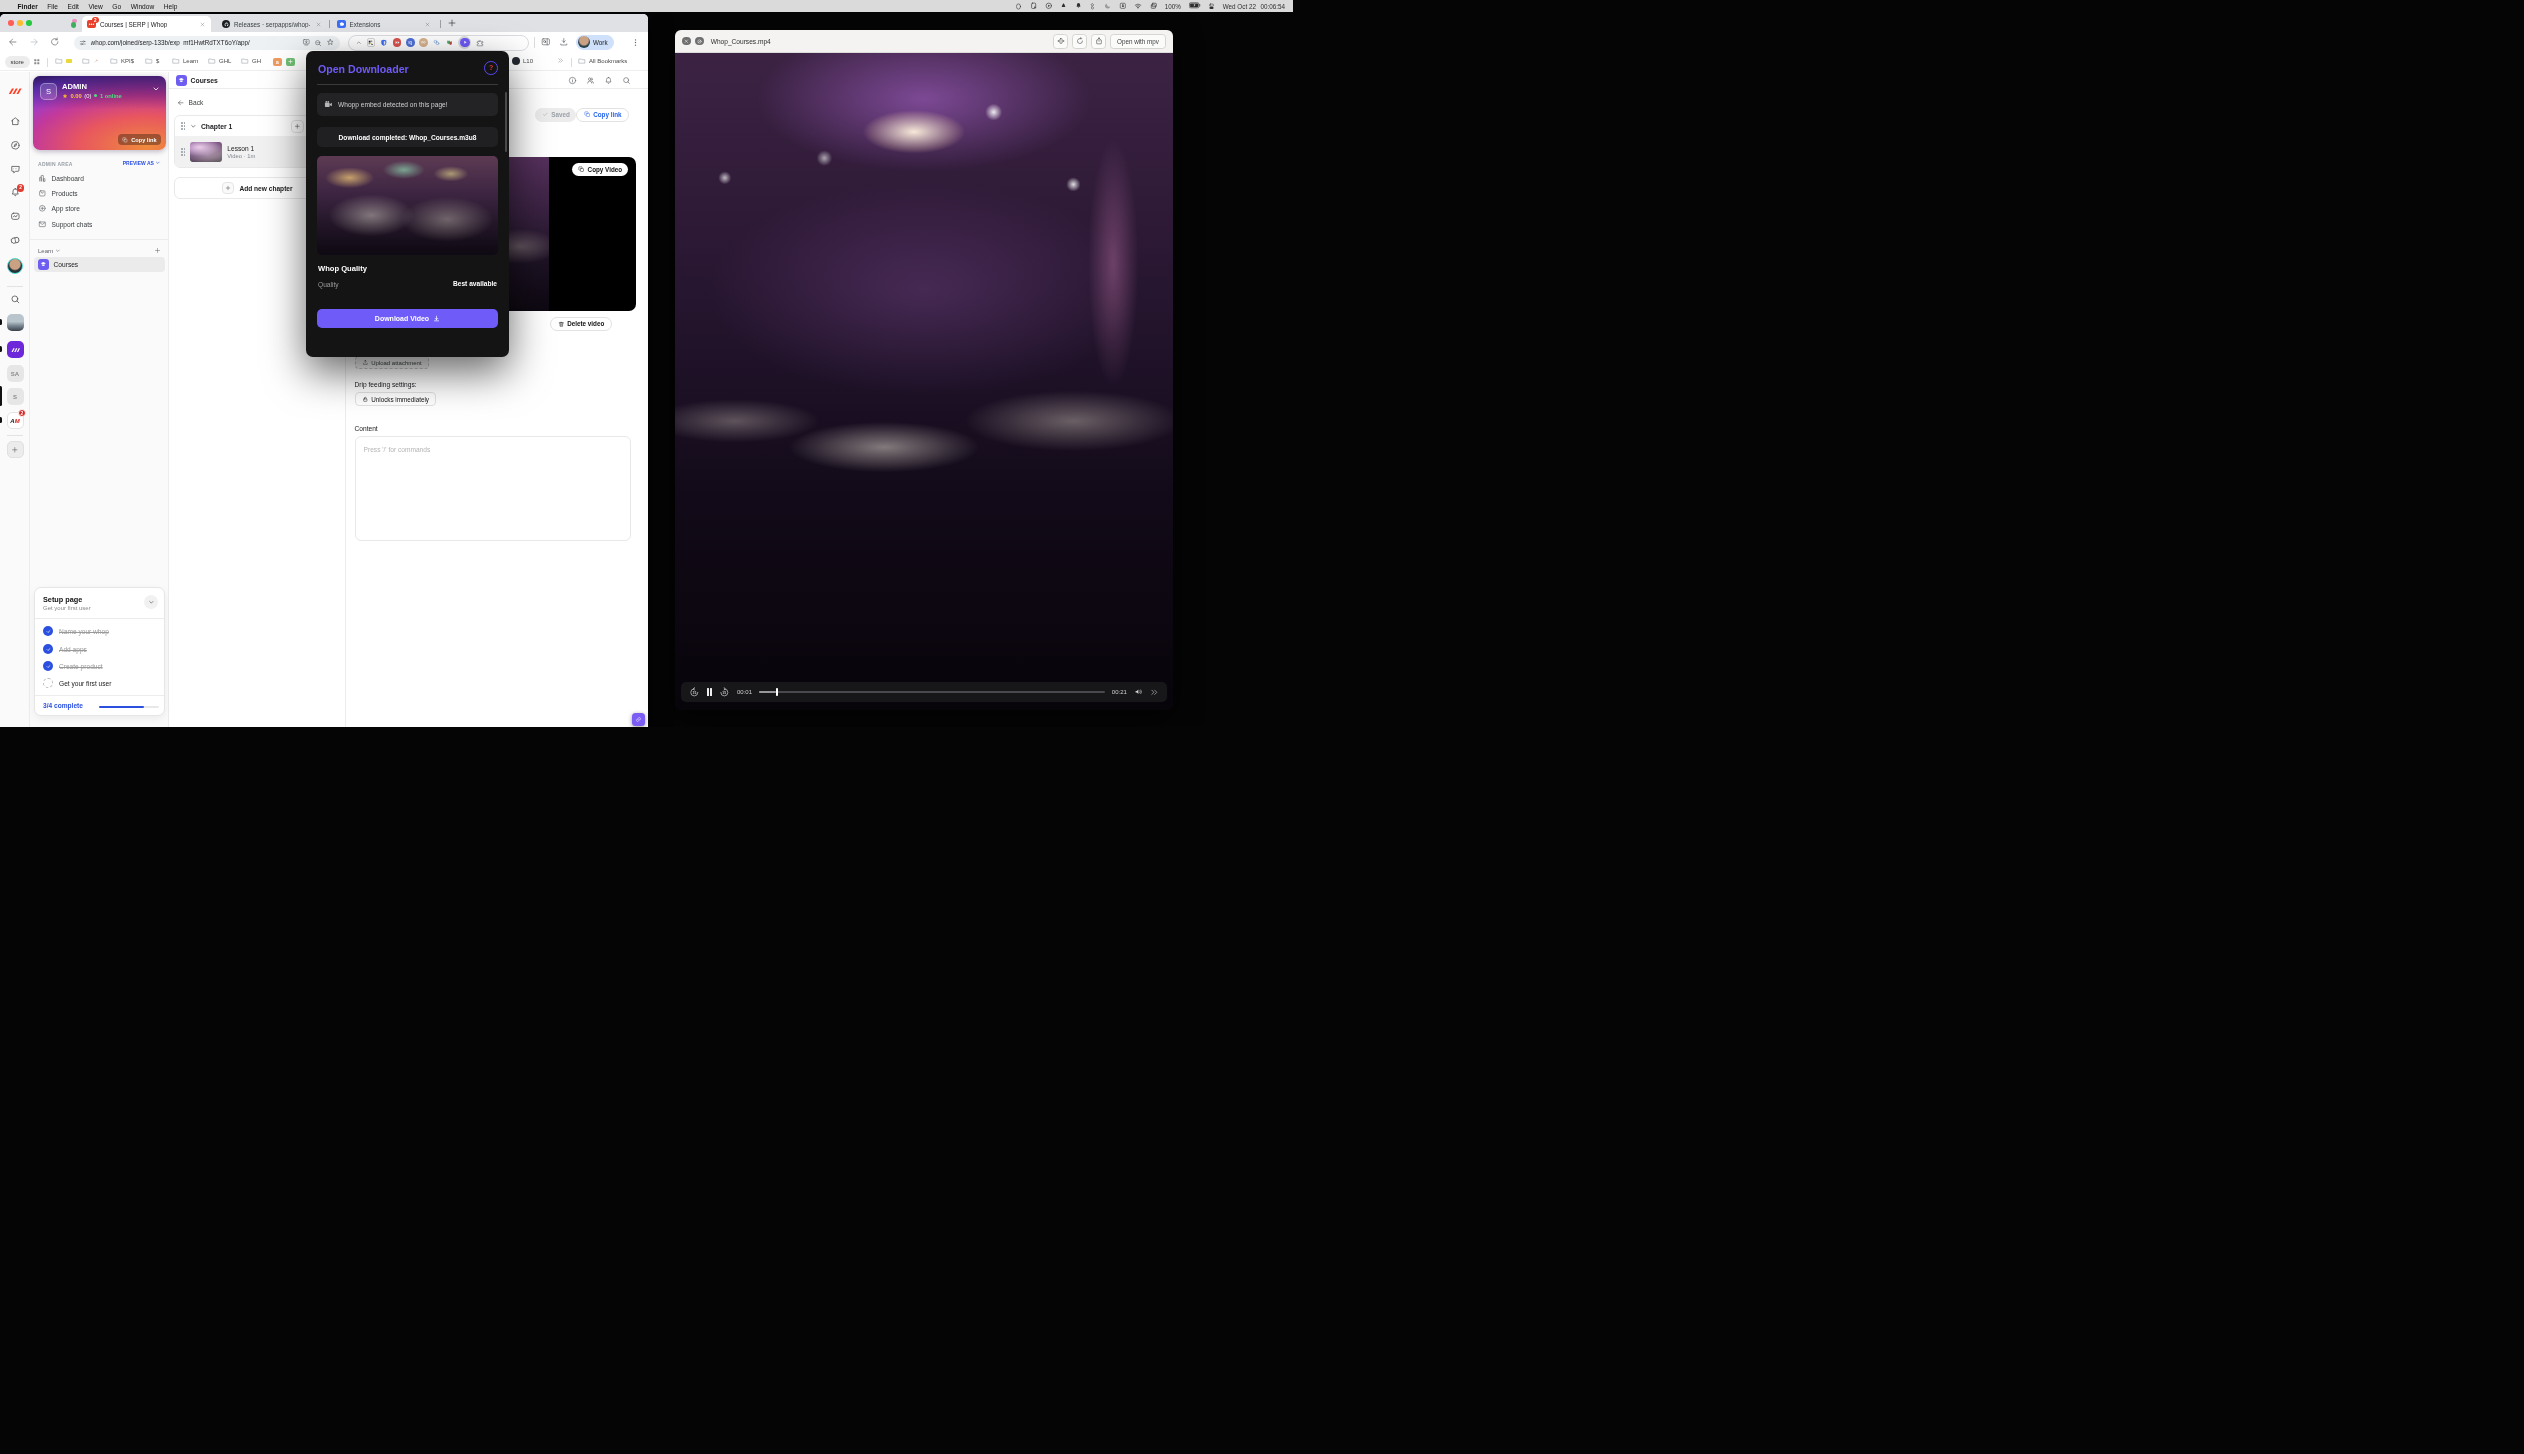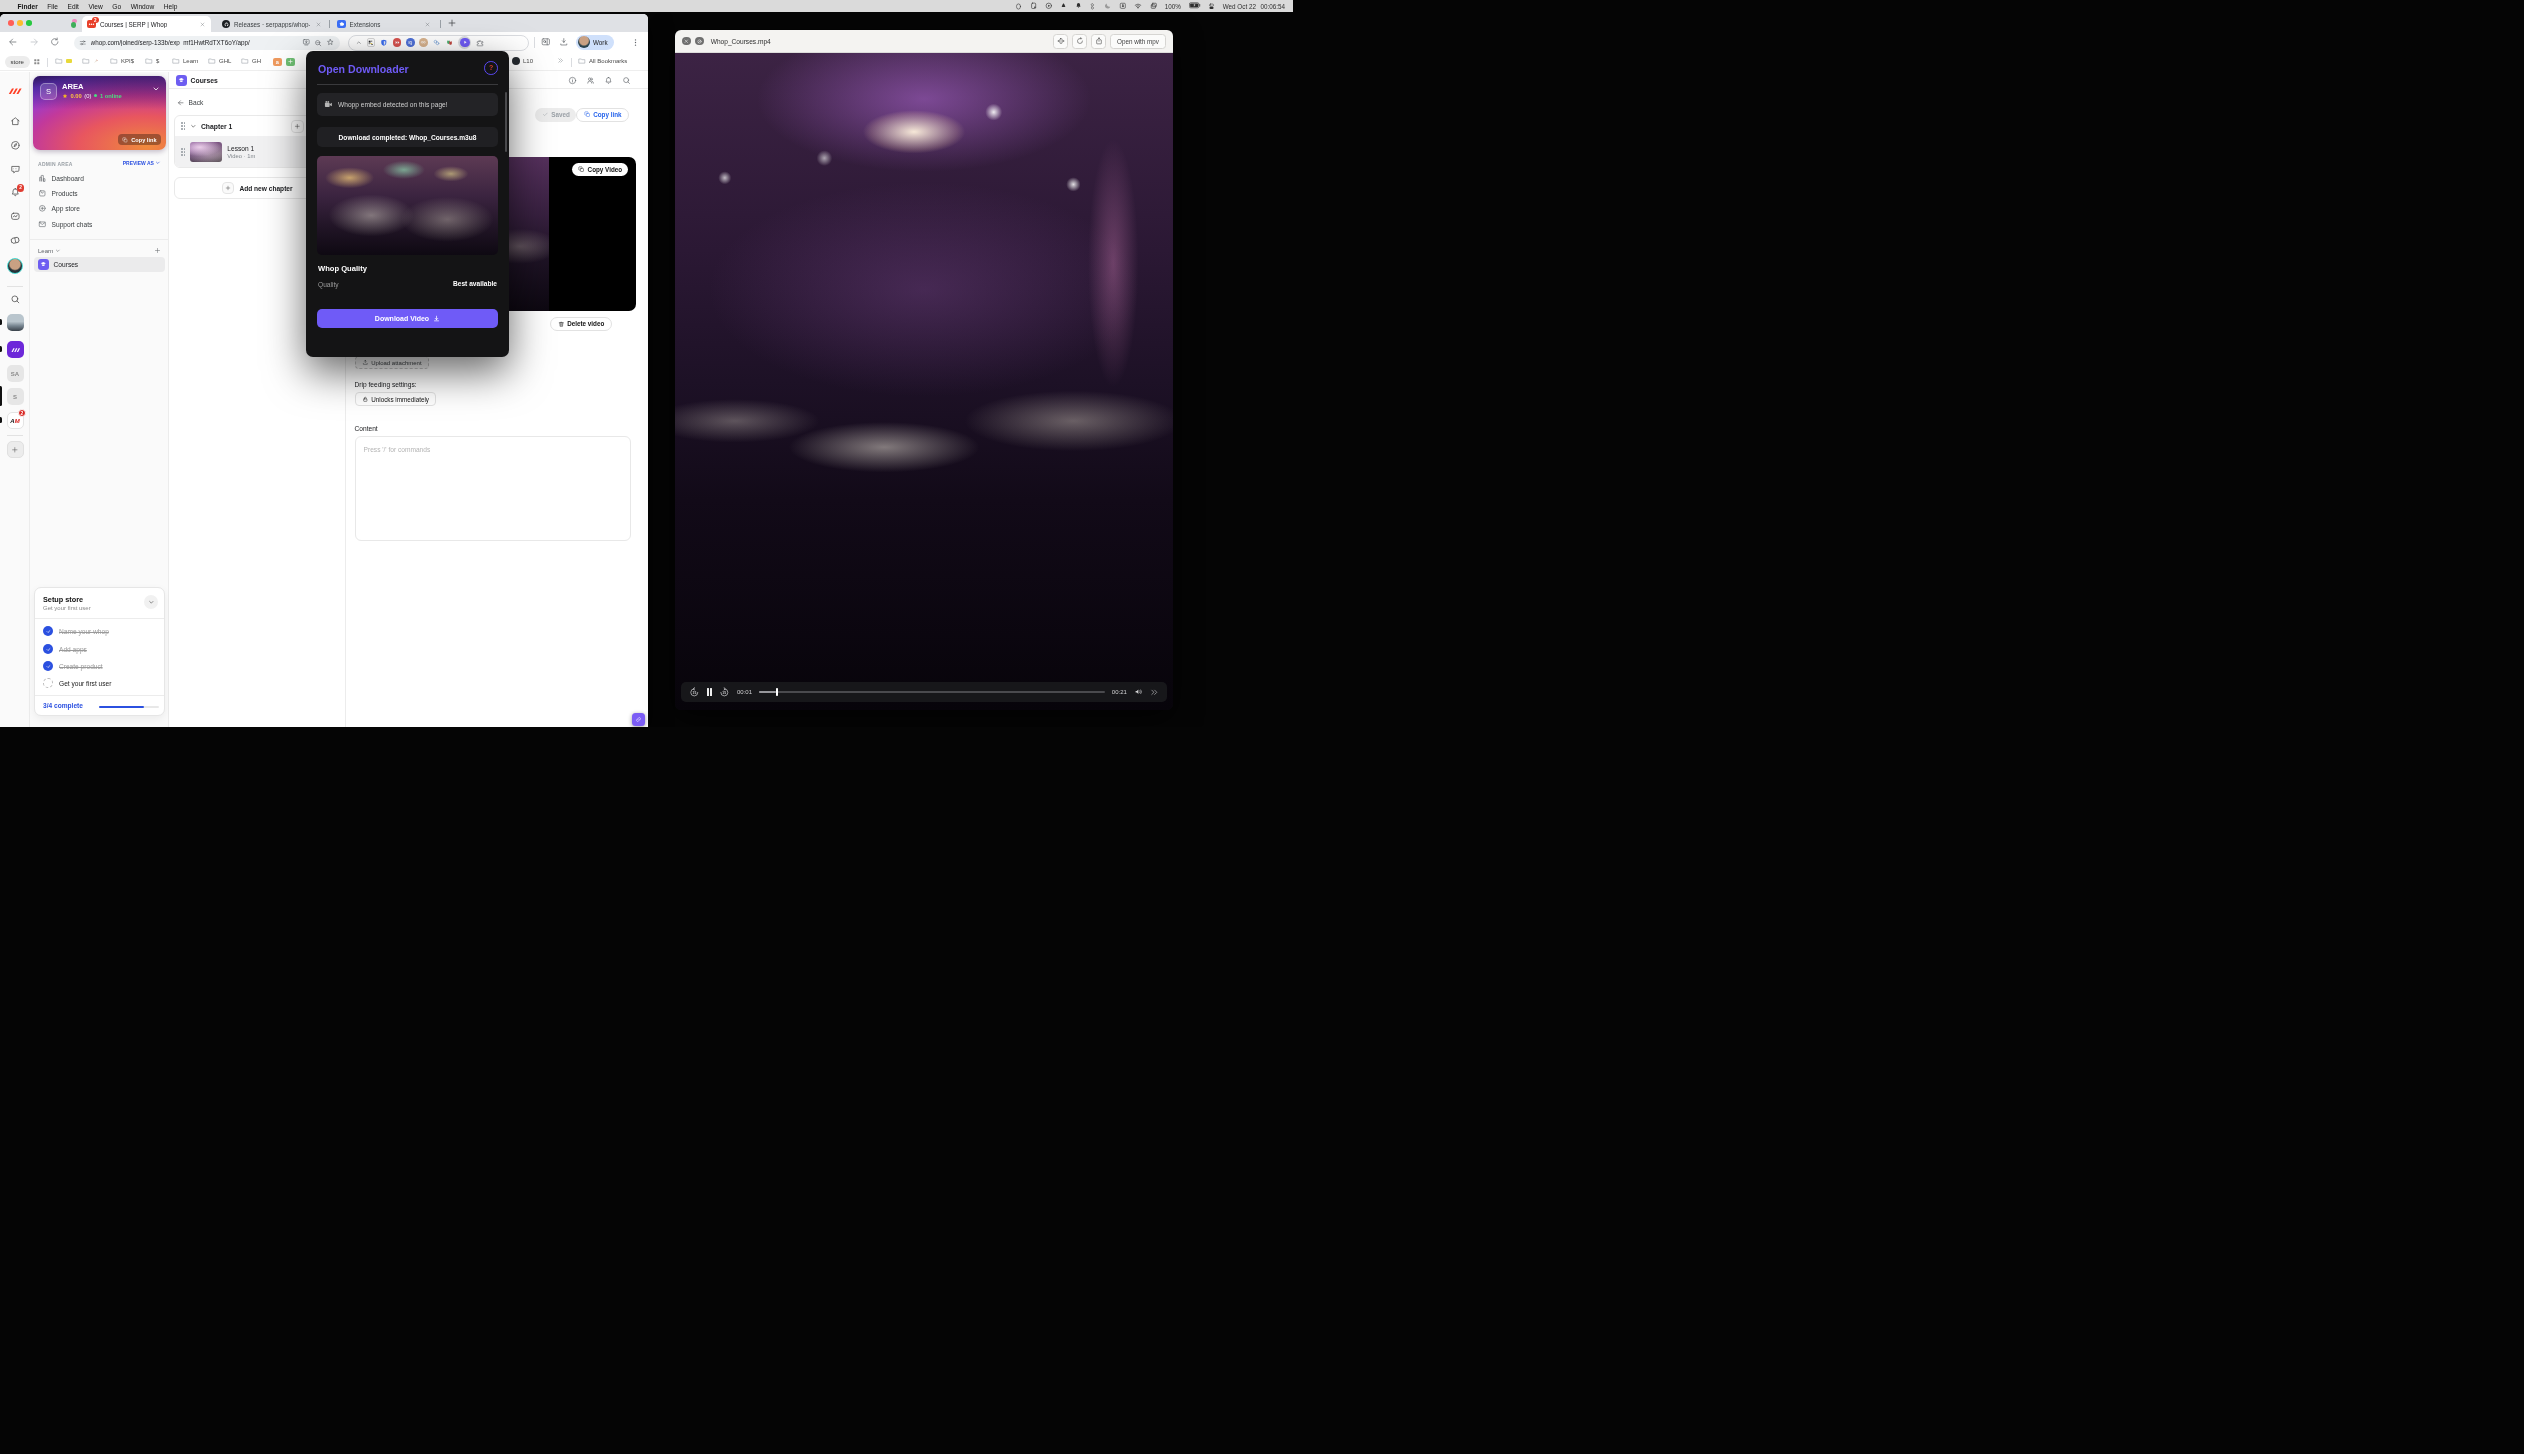--- a/index.html
+++ b/index.html
@@ -538,21 +538,21 @@
             <svg class="ic" width="7.6" height="7.6" viewBox="0 0 24 24" style="color:#555">
               <path d="M12 5v14M5 12h14"></path>
             </svg>
           </span>
         </div>
     </div>
 
     <div class="ab sbar">
       <div class="serpcard">
         <span class="ab fx" style="left:7px;top:6.6px;width:17px;height:17px;border-radius:5px;background:rgba(255,255,255,.16);border:0.5px solid rgba(255,255,255,.35);color:#fff;font-size:7.6px;justify-content:center">S</span>
-        <span class="ab" style="left:29px;top:5.6px;color:#fff;font-weight:700;font-size:7.6px">AREA</span>
+        <span class="ab" style="left:29px;top:5.6px;color:#fff;font-weight:700;font-size:7.6px">ADMIN</span>
         <span class="ab fx" style="left:29px;top:16.7px;gap:2.5px;font-size:5.8px;font-weight:700">
           <svg width="6" height="6" viewBox="0 0 24 24" fill="#f6b723">
               <path d="m12 3 2.7 5.8 6.3.7-4.7 4.2 1.3 6.2L12 16.7 6.4 19.9l1.3-6.2L3 9.5l6.3-.7z"></path>
             </svg>
           <span style="color:#ffc53d">0.00</span>
           <span style="color:rgba(255,255,255,.92);font-weight:400">(0)</span>
           <span style="width:3.5px;height:3.5px;border-radius:50%;background:#4ade80"></span>
           <span style="color:#4ade80">1 online</span>
         </span>
         <span class="ab" style="right:6px;top:9px;color:#fff">
@@ -618,21 +618,21 @@
         <span style="width:10.6px;height:10.6px;border-radius:3px;background:#6d5df1;display:flex;align-items:center;justify-content:center;flex:none">
             <svg width="6.6" height="6.6" viewBox="0 0 24 24" fill="#fff">
               <path d="M12 4 2.5 8.3 12 12.6l9.5-4.3z"></path>
               <path d="M6.8 11.4v4c0 1.5 2.3 2.7 5.2 2.7s5.2-1.2 5.2-2.7v-4L12 13.8z" opacity=".92"></path>
             </svg>
           </span>
         <span style="color:#202124">Courses</span>
       </div>
 
       <div class="setup">
-        <span class="ab" style="left:8px;top:6.6px;font-size:7.3px;font-weight:700;color:#111">Setup store</span>
+        <span class="ab" style="left:8px;top:6.6px;font-size:7.3px;font-weight:700;color:#111">Setup page</span>
         <span class="ab" style="left:8px;top:17px;font-size:6px;color:#8a8a8a">Get your first user</span>
         <span class="ab" style="right:6px;top:7px;width:14px;height:14px;border-radius:50%;background:#f1f1f1;display:flex;align-items:center;justify-content:center;color:#444">
             <svg class="ic" width="6.6" height="6.6" viewBox="0 0 24 24" style="stroke-width:2.2">
               <path d="m6 9 6 6 6-6"></path>
             </svg>
           </span>
         <div class="ab" style="left:0;top:30px;width:100%;height:0.5px;background:#ececec"></div>
         <div class="setrow done" style="top:38px">
             <span class="chk">
               <svg class="ic" width="5" height="5" viewBox="0 0 24 24" style="stroke-width:3.2">

